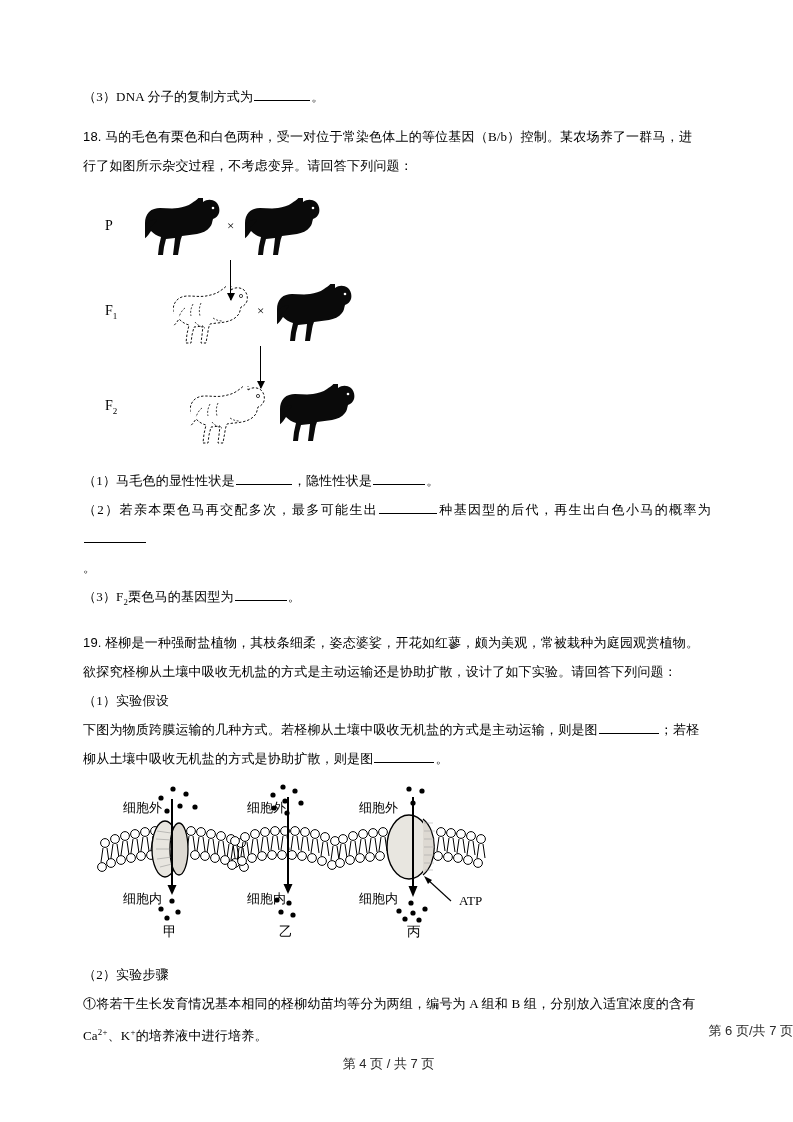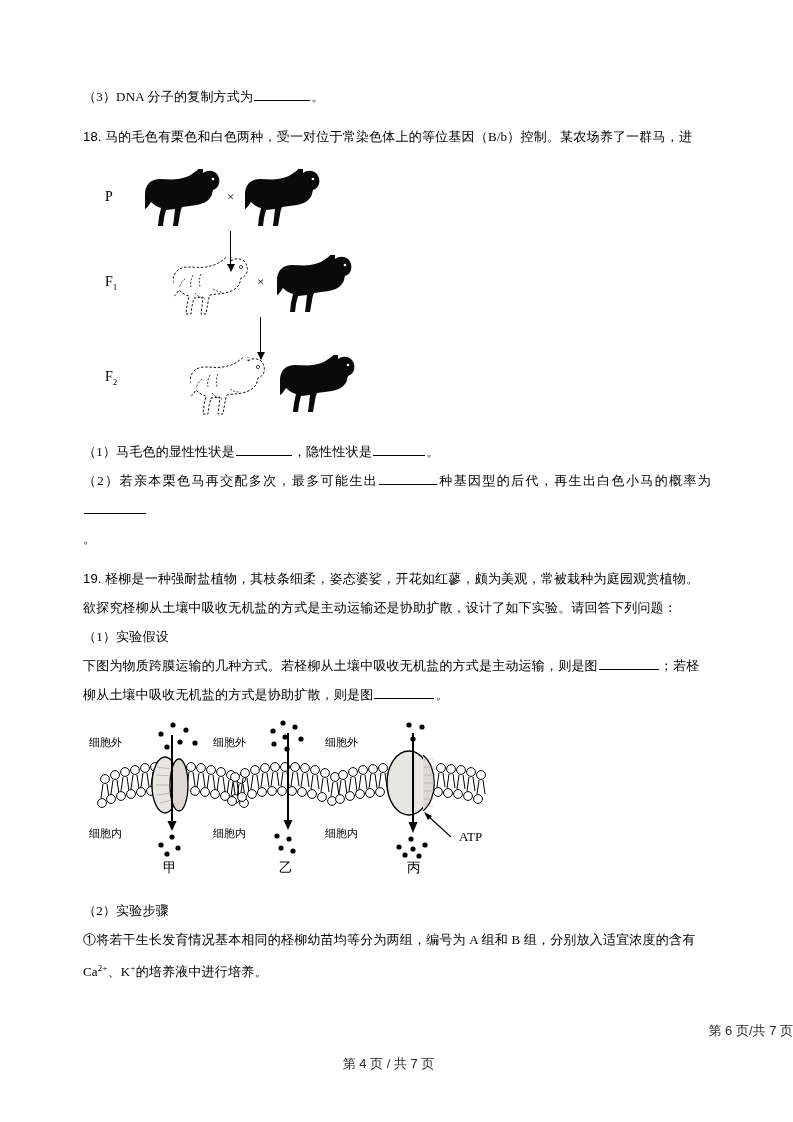--- a/index.html
+++ b/index.html
@@ -88,23 +88,24 @@
   
   .membrane-fig {
     position: relative;
     width: 420px;
     height: 165px;
     margin: 8px 0 6px 0px;
   }
   .mem-panel { position: absolute; top: 0; }
   .mem-cap {
     position: absolute;
-    font-size: 11px;
+    font-size: 13px;
     font-family: Liberation Mono, monospace;
     white-space: nowrap;
+    margin-left: 34px;
   }
   .mem-name {
     position: absolute;
     font-size: 13.5px;
     font-family: "Liberation Sans", sans-serif;
   }
   .atp-lbl {
     position: absolute;
     font-size: 13px;
     font-family: "Liberation Serif", serif;
@@ -136,20 +137,23 @@
 <div class="page">
   <div class="content">
 
     <p class="para">
       <span>（3）</span><span>DNA 分子的复制方式为</span><span class="blank w1"></span><span>。</span>
     </p>
 
     <p class="para q-start" style="margin-top:11px;">
       <span class="lead-num">18.</span>
       <span>马的毛色有栗色和白色两种，受一对位于常染色体上的等位基因（B/b）控制。某农场养了一群马，进</span>
+    </p>
+    <p class="para">
+      <span>行了如图所示杂交过程，不考虑变异。请回答下列问题：</span>
     </p>
 
     <div class="horse-fig">
 
       <div class="gen-label" style="left:0px; top:28px;">
         <span>P</span>
       </div>
       <svg class="horse" style="left:40px; top:8px;" width="78" height="58" viewBox="0 0 78 58">
         <path fill="#0a0a0a" d="M58 4c4-3 9-3 13 0 3 3 4 7 3 11-1 3-3 5-6 6-1 3-1 6-3 8-3 4-8 6-13 7-5 1-10 1-15 2-2 4-2 9-3 13l-1 6h-5l1-8 1-9c-3 0-6 1-9 1l-2 8-1 8h-5l1-9 2-9c-4-1-7-3-10-6-2 3-4 6-7 8-2 1-4 2-6 1-1-2 1-4 2-6 3-3 5-7 5-11 0-4 1-8 4-11 3-3 7-4 11-4 6 0 12 1 18 0 5-1 10-2 14-5 3-2 6-4 8-7 1-2 2-4 3-5z"></path>
         <path fill="#0a0a0a" d="M12 22c-4-1-8 1-11 4-2 3-2 7-1 10 2-3 4-6 7-8 2-2 4-4 5-6z"></path>
@@ -202,20 +206,23 @@
       <span>（1）</span><span>马毛色的显性性状是</span><span class="blank w1"></span><span>，隐性性状是</span><span class="blank w2"></span><span>。</span>
     </p>
 
     <p class="para">
       <span>（2）</span><span>若亲本栗色马再交配多次，最多可能生出</span><span class="blank w3"></span><span>种基因型的后代，再生出白色小马的概率为</span><span class="blank tail"></span>
     </p>
     <p class="para">
       <span>。</span>
     </p>
 
+    <p class="para">
+      <span>（3）</span><span>F</span><sub>2</sub><span>栗色马的基因型为</span><span class="blank w2"></span><span>。</span>
+    </p>
 
     <p class="para q-start" style="margin-top:11px;">
       <span class="lead-num">19.</span>
       <span>柽柳是一种强耐盐植物，其枝条细柔，姿态婆娑，开花如红蓼，颇为美观，常被栽种为庭园观赏植物。</span>
     </p>
     <p class="para">
       <span>欲探究柽柳从土壤中吸收无机盐的方式是主动运输还是协助扩散，设计了如下实验。请回答下列问题：</span>
     </p>
 
     <p class="para">

